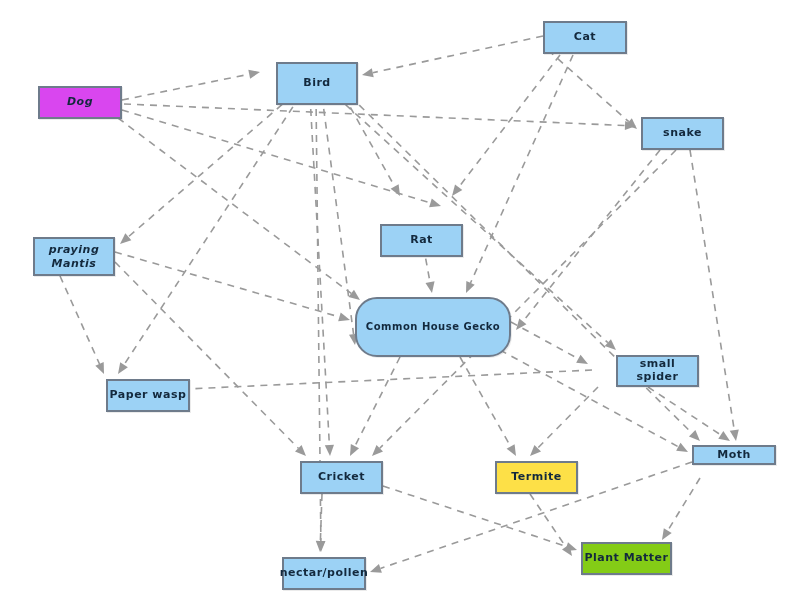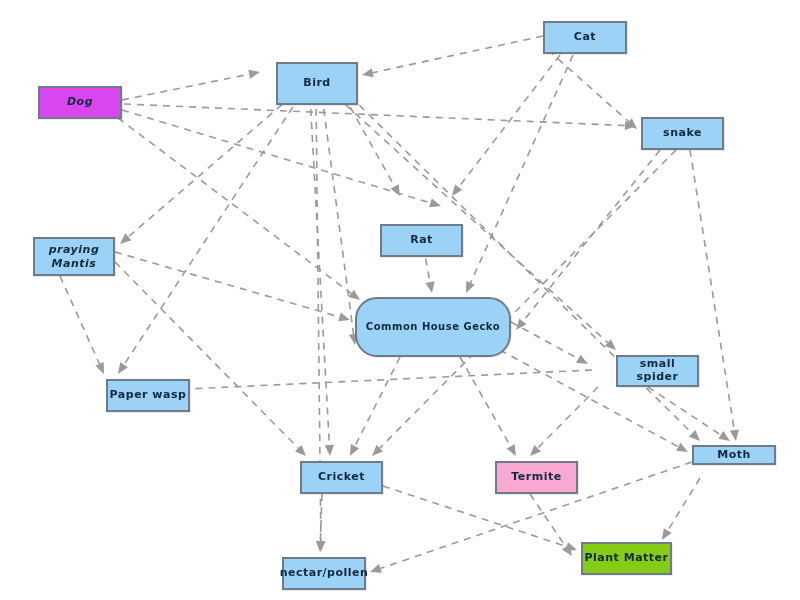--- a/index.html
+++ b/index.html
@@ -201,17 +201,17 @@
       <div class="node" style="left: 38px; top: 86px; width: 84px; height: 33px; background: #d946ef; border-color: rgb(110, 123, 139); color: rgb(19, 41, 61); font-style: italic;">Dog</div>
       <div class="node" style="left: 641px; top: 117px; width: 83px; height: 33px; background: rgb(156, 210, 245); border-color: rgb(110, 123, 139); color: rgb(19, 41, 61);">snake</div>
       <div class="node" style="left: 380px; top: 200px; width: 83px; height: 33px; background: rgb(156, 210, 245); border-color: rgb(110, 123, 139); color: rgb(19, 41, 61); margin-top: 24px;">Rat</div>
       <div class="node two-line" style="left: 33px; top: 237px; width: 82px; height: 39px; background: rgb(156, 210, 245); border-color: rgb(110, 123, 139); color: rgb(19, 41, 61); font-style: italic;">praying
 Mantis</div>
       <div class="node central" style="left: 355px; top: 297px; width: 156px; height: 60px; background: rgb(156, 210, 245); border-color: rgb(110, 123, 139); color: rgb(19, 41, 61);">Common House Gecko</div>
       <div class="node" style="left: 616px; top: 355px; width: 83px; height: 32px; background: rgb(156, 210, 245); border-color: rgb(110, 123, 139); color: rgb(19, 41, 61);">small spider</div>
       <div class="node" style="left: 78px; top: 379px; width: 84px; height: 33px; background: rgb(156, 210, 245); border-color: rgb(110, 123, 139); color: rgb(19, 41, 61); margin-left: 28px;">Paper wasp</div>
       <div class="node" style="left: 692px; top: 445px; width: 84px; height: 20px; background: rgb(156, 210, 245); border-color: rgb(110, 123, 139); color: rgb(19, 41, 61);">Moth</div>
       <div class="node" style="left: 300px; top: 461px; width: 83px; height: 33px; background: rgb(156, 210, 245); border-color: rgb(110, 123, 139); color: rgb(19, 41, 61);">Cricket</div>
-      <div class="node" style="left: 495px; top: 461px; width: 83px; height: 33px; background: #f9a8d4; border-color: rgb(110, 123, 139); color: rgb(19, 41, 61);">Termite</div>
+      <div class="node" style="left: 495px; top: 461px; width: 83px; height: 33px; background: #fde047; border-color: rgb(110, 123, 139); color: rgb(19, 41, 61);">Termite</div>
       <div class="node" style="left: 581px; top: 542px; width: 91px; height: 33px; background: #84cc16; border-color: rgb(110, 123, 139); color: rgb(19, 41, 61);">Plant Matter</div>
       <div class="node" style="left: 282px; top: 557px; width: 84px; height: 33px; background: rgb(156, 210, 245); border-color: rgb(110, 123, 139); color: rgb(19, 41, 61);">nectar/pollen</div>
     </div>
 </div>
 
 </body></html>

